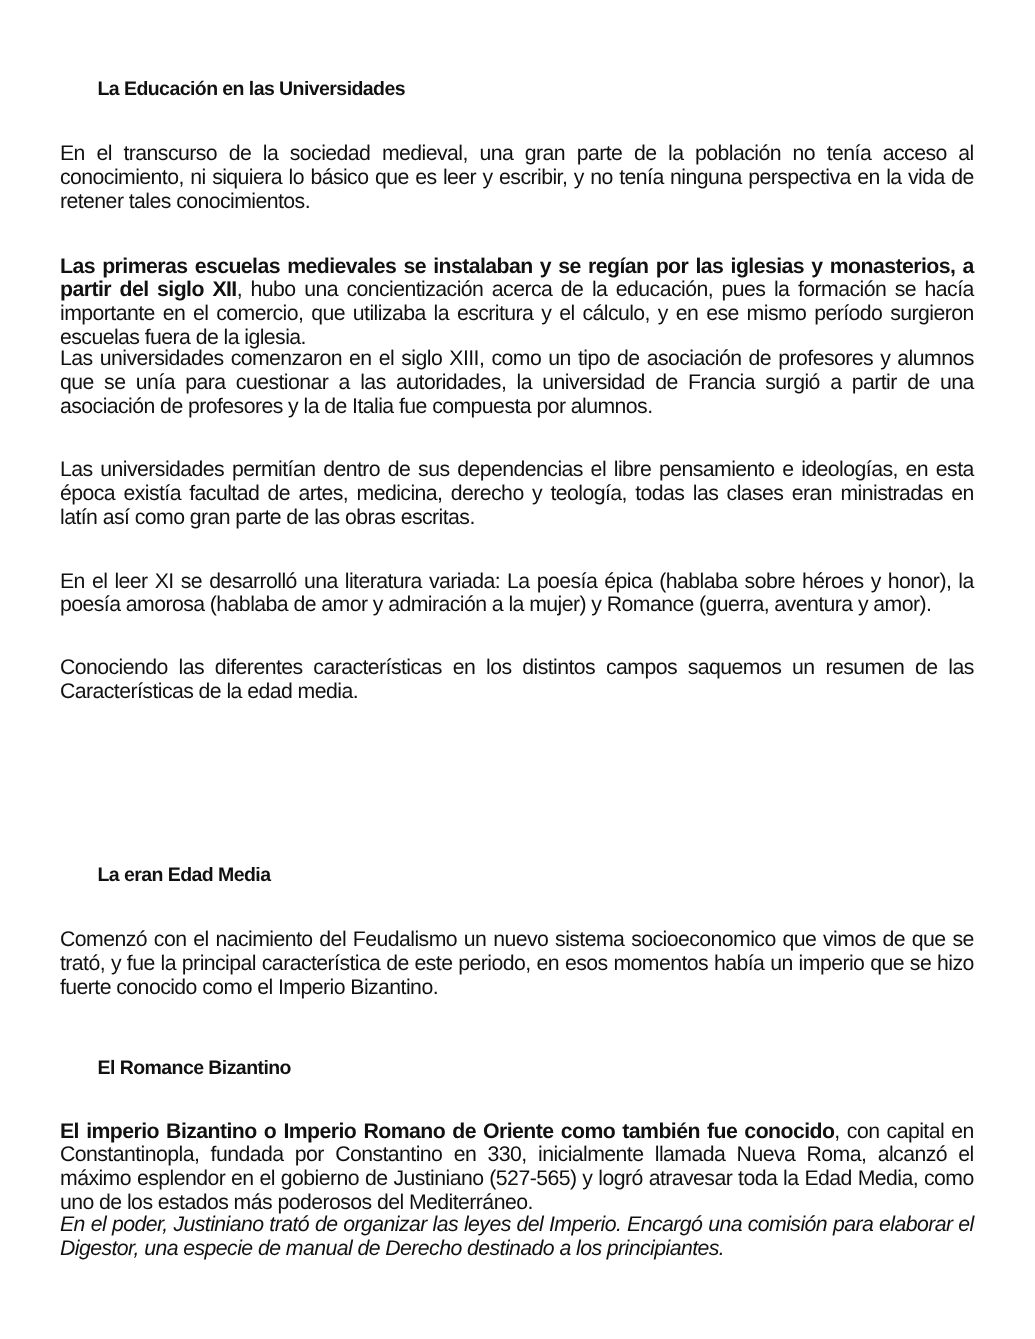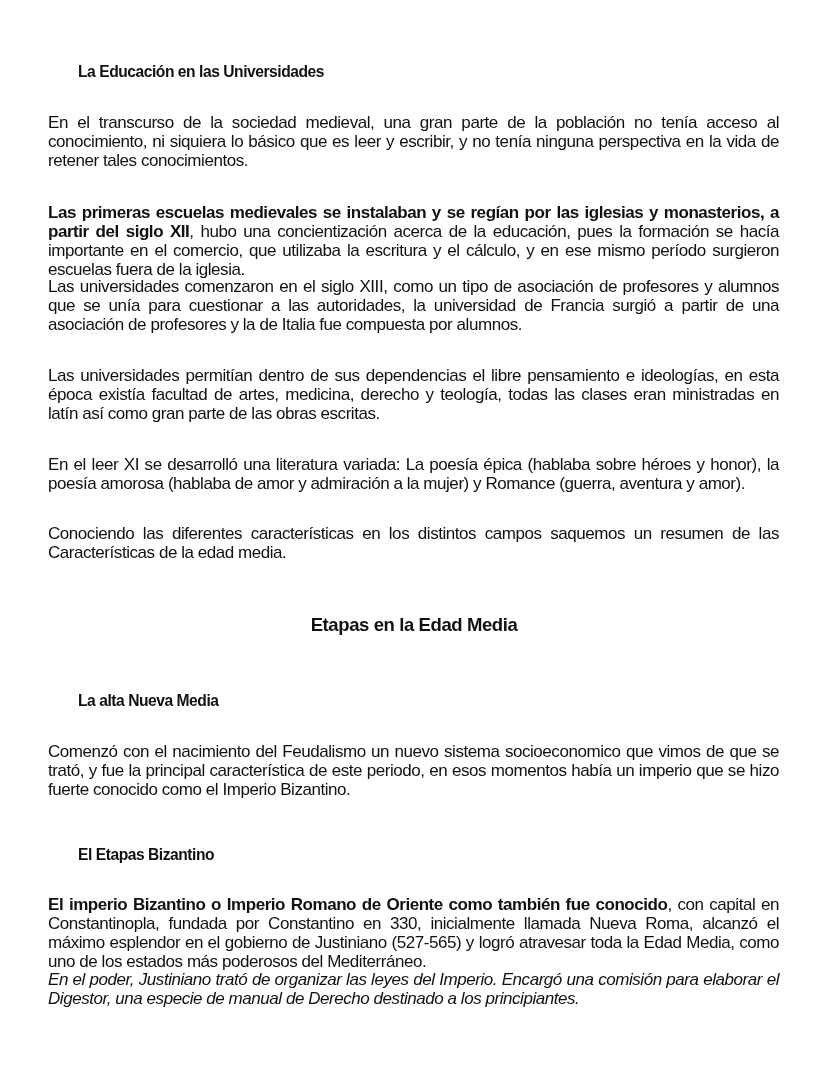--- a/index.html
+++ b/index.html
@@ -67,25 +67,24 @@
   <div class="blk lastline-left" style="top:203px;"><span class="b">Las primeras escuelas medievales se instalaban y se regían por las iglesias y monasterios, a partir del siglo XII</span><span>, hubo una concientización acerca de la educación, pues la formación se hacía importante en el comercio, que utilizaba la escritura y el cálculo, y en ese mismo período surgieron escuelas fuera de la iglesia.</span></div>
 
   <div class="blk lastline-left" style="top:366px;">Las universidades permitían dentro de sus dependencias el libre pensamiento e ideologías, en esta época existía facultad de artes, medicina, derecho y teología, todas las clases eran ministradas en latín así como gran parte de las obras escritas.</div>
 
   <div class="blk lastline-left" style="top:277px;">Las universidades comenzaron en el siglo XIII, como un tipo de asociación de profesores y alumnos que se unía para cuestionar a las autoridades, la universidad de Francia surgió a partir de una asociación de profesores y la de Italia fue compuesta por alumnos.</div>
 
   <div class="blk lastline-left" style="top:455px;">En el leer XI se desarrolló una literatura variada: La poesía épica (hablaba sobre héroes y honor), la poesía amorosa (hablaba de amor y admiración a la mujer) y Romance (guerra, aventura y amor).</div>
 
   <div class="blk lastline-left" style="top:524px;">Conociendo las diferentes características en los distintos campos saquemos un resumen de las Características de la edad media.</div>
 
-  <div class="center-heading" style="top:614px;">Etapas en la Edad Media</div>
 
-  <div class="heading" style="top:691px;">La alta Nueva Media</div>
+  <div class="heading" style="top:691px;">La eran Edad Media</div>
 
   <div class="blk lastline-left" style="top:742px;">Comenzó con el nacimiento del Feudalismo un nuevo sistema socioeconomico que vimos de que se trató, y fue la principal característica de este periodo, en esos momentos había un imperio que se hizo fuerte conocido como el Imperio Bizantino.</div>
 
-  <div class="heading" style="top:845px;">El Etapas Bizantino</div>
+  <div class="heading" style="top:845px;">El Romance Bizantino</div>
 
   <div class="blk lastline-left" style="top:895px;"><span class="b">El </span><span class="b u">imperio Bizantino</span><span class="b"> o Imperio Romano de Oriente como también fue conocido</span><span>, con capital en Constantinopla, fundada por Constantino en 330, inicialmente llamada Nueva Roma, alcanzó el máximo esplendor en el gobierno de Justiniano (527-565) y logró atravesar toda la Edad Media, como uno de los estados más poderosos del Mediterráneo.</span></div>
 
   <div class="blk lastline-left" style="top:970px;font-style:italic;">En el poder, Justiniano trató de organizar las leyes del Imperio. Encargó una comisión para elaborar el Digestor, una especie de manual de Derecho destinado a los principiantes.</div>
 
 </div>
 
 </body></html>

